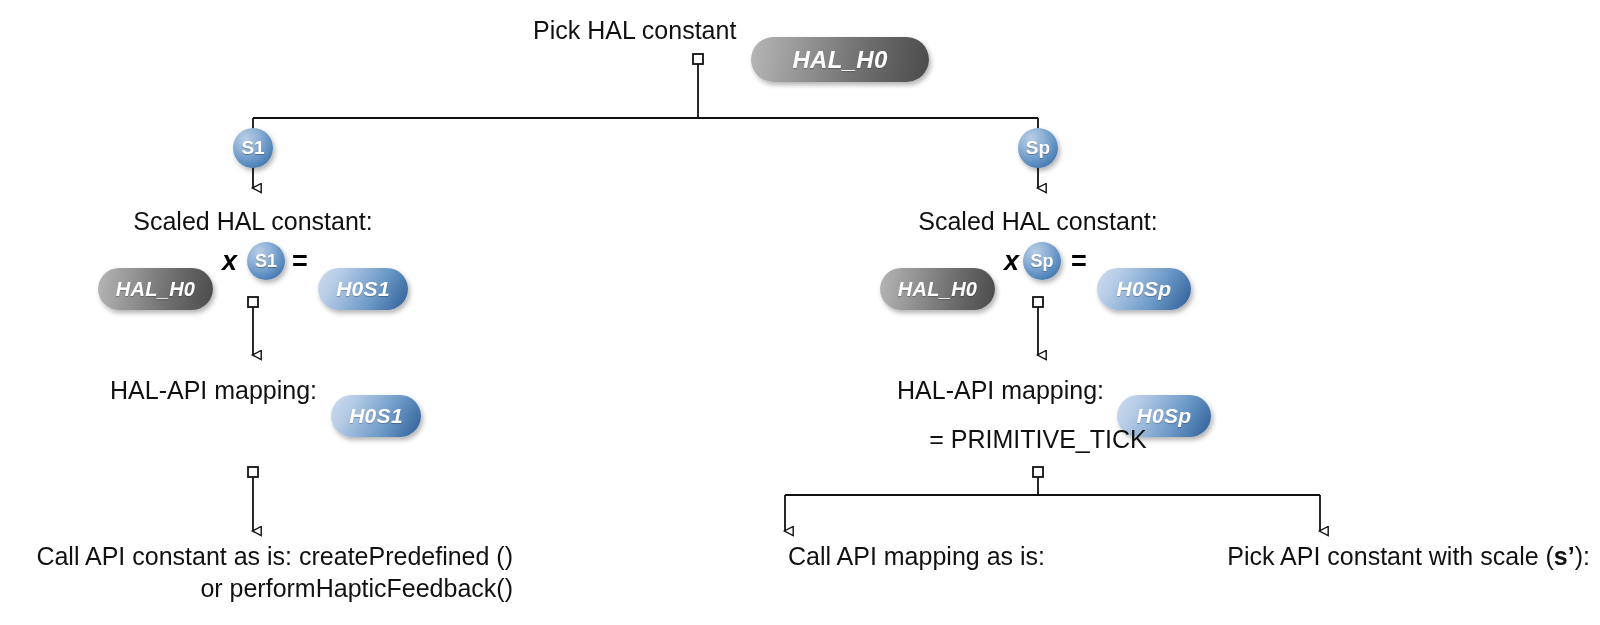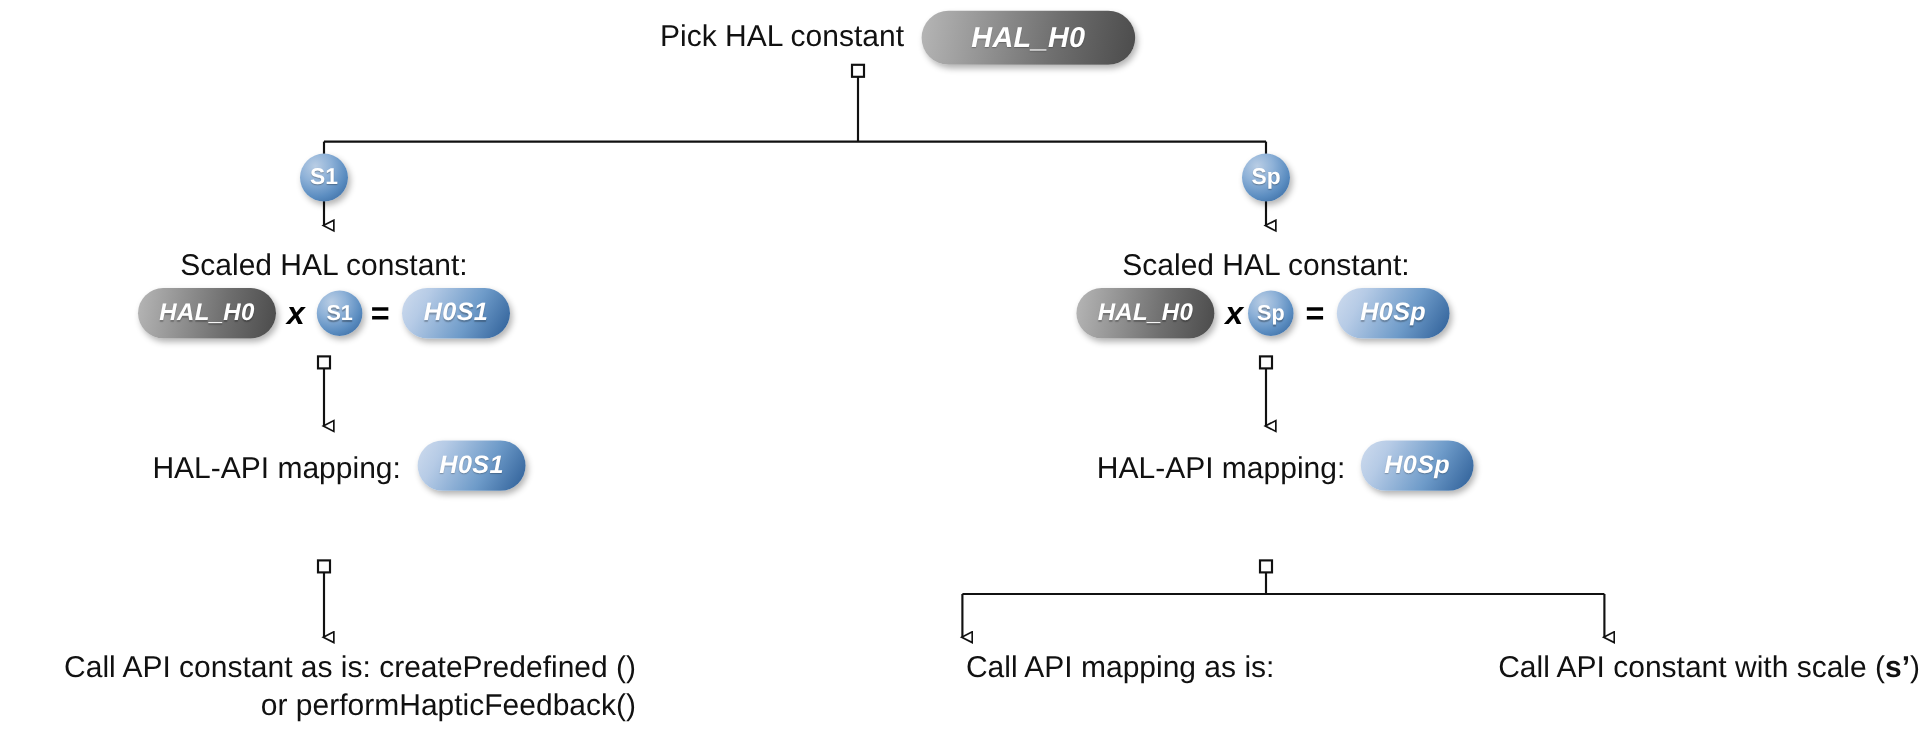--- a/index.html
+++ b/index.html
@@ -11,21 +11,21 @@
     width: 1600px;
     height: 625px;
     position: relative;
     overflow: hidden;
     font-family: "Liberation Sans", sans-serif;
     color: #000000;
     -webkit-font-smoothing: antialiased;
   }
   .canvas {
     position: absolute;
-    left: 17px; top: 0;
+    left: 0; top: 0;
     width: 1300px;
     height: 625px;
   }
   
   svg.wires {
     position: absolute;
     left: 0; top: 0;
     width: 1600px;
     height: 625px;
     pointer-events: none;
@@ -49,20 +49,21 @@
     align-items: center;
     justify-content: center;
     color: #ffffff;
     font-style: italic;
     font-weight: bold;
     border-radius: 999px;
     box-shadow: 2px 3px 5px rgba(0,0,0,0.30);
     letter-spacing: 0.3px;
     text-shadow: 0 1px 1px rgba(0,0,0,0.25);
     box-sizing: border-box;
+    margin-top: 28px;
   }
   .pill.gray {
     background: linear-gradient(100deg, #b6b6b6 0%, #9d9d9d 22%, #6f6f6f 62%, #4b4b4b 100%);
   }
   .pill.blue {
     background: linear-gradient(120deg, #cfdcee 0%, #b6cbe6 22%, #6e9bc9 62%, #2c5d96 100%);
   }
 
   
   .circ {
@@ -165,24 +166,25 @@
   <div class="txt center" style="left:1038px; top:205px;">Scaled HAL constant:</div>
 
   <div class="pill gray" style="left:880px; top:240px; width:115px; height:42px; font-size:20px;">HAL_H0</div>
   <div class="op" style="left:1004px; top:246px;">x</div>
   <div class="circ" style="left:1023px; top:242px; width:38px; height:38px; font-size:18px;">Sp</div>
   <div class="op eq" style="left:1071px; top:246px;">=</div>
   <div class="pill blue" style="left:1097px; top:240px; width:94px; height:42px; font-size:21px;">H0Sp</div>
 
   <div class="txt" style="left:897px; top:374px;">HAL-API mapping:</div>
   <div class="pill blue" style="left:1117px; top:367px; width:94px; height:42px; font-size:21px;">H0Sp</div>
+  <div class="txt center" style="left:1038px; top:423px;">= PRIMITIVE_TICK</div>
 
   <div class="txt center two-line" style="left:785px; top:540px; width:520px;">
     <div>Call API mapping as is:</div>
   </div>
 
   <div class="txt center two-line" style="left:1320px; top:540px; width:540px;">
     <div>
-      <span>Call API constant with scale (</span><b class="bld">s’</b><span>):</span>
+      <span>Pick API constant with scale (</span><b class="bld">s’</b><span>):</span>
     </div>
   </div>
 
 </div>
 
 </body></html>

